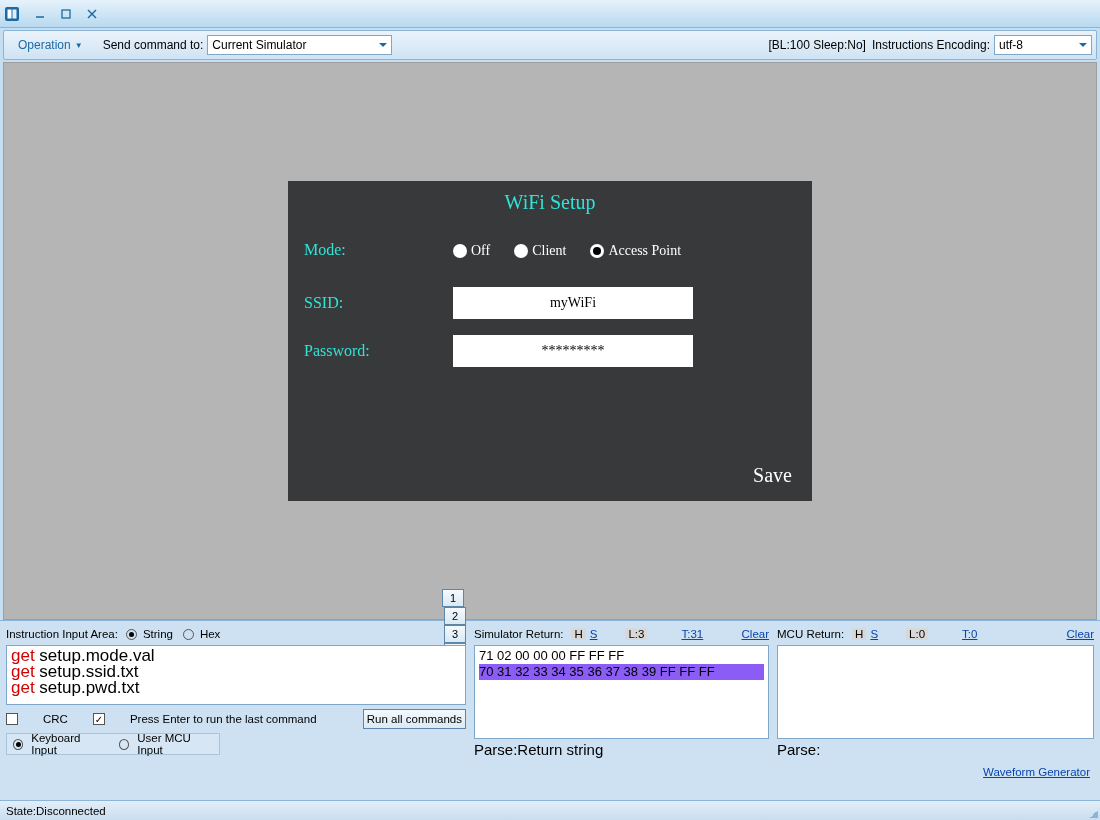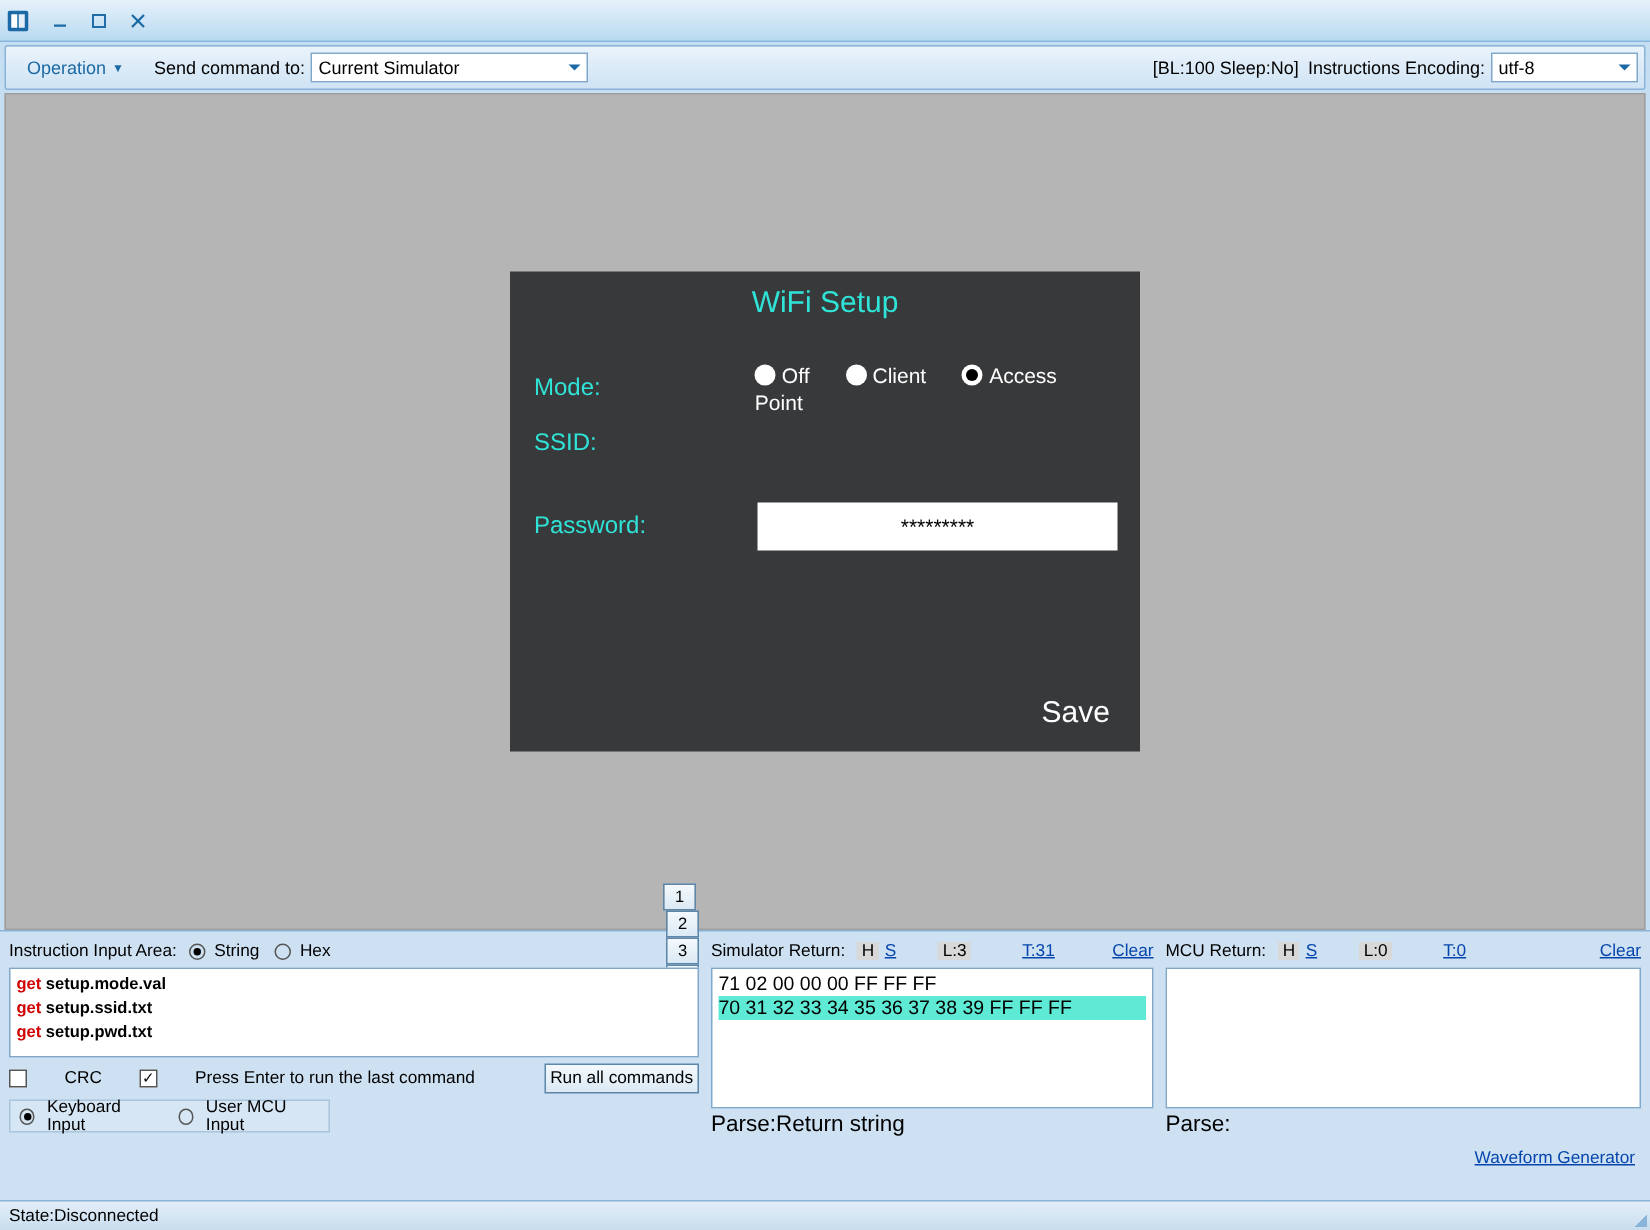--- a/index.html
+++ b/index.html
@@ -76,25 +76,26 @@
     background: #b5b5b5;
     border: 1px solid #9e9e9e;
     margin: 0 3px;
     display: flex;
     align-items: center;
     justify-content: center;
     position: relative;
     overflow: hidden;
   }
   .device {
-    width: 420px;
+    width: 524px;
     height: 320px;
     background: #38393b;
     color: #fff;
     position: relative;
+    font-family: Liberation Serif, serif;
   }
   .device .dev-title {
     position: absolute;
     top: 10px; left: 0; right: 0;
     text-align: center;
     font-size: 20px;
     color: #2fe3d6;
   }
   .device .row { position: absolute; left: 16px; display: flex; align-items: center; font-size: 16px; gap: 44px; }
   .device .row .lab { color: #2fe3d6; width: 105px; }
@@ -174,21 +175,21 @@
     background: #fff;
     font-family: Arial, Helvetica, sans-serif;
     font-size: 13px;
     padding: 2px 4px;
     resize: none;
     overflow-y: auto;
     flex: 1;
     line-height: 16px;
   }
   .panel .logbox .line { white-space: pre; }
-  .panel .logbox .hl { background: #5eead4; }
+  .panel .logbox .hl { background: #8b5cf6; }
 
   .cmd-render .kw { color: #d10000; }
 
   .panel-col .subfooter {
     font-size: 15px; padding-top: 2px; height: 16px;
   }
 
   .panel-bottom {
     display: flex; align-items: center; height: 24px; gap: 25px; font-size: 11.5px;
     margin-top: 2px;
@@ -241,23 +242,22 @@
     position: absolute; right: 2px; bottom: 2px;
     width: 10px; height: 10px;
     background:
       linear-gradient(135deg, transparent 60%, #8ab4d8 60%);
   }
 
   .input-col-inner { display: flex; flex-direction: column; flex: 1; }
   .input-editor-wrap { position: relative; flex: 1; display: flex; }
   .input-editor-wrap .cmd-render {
     border: 1px solid #7ea7c9; background: #fff; flex: 1;
-    font-size: 11px; padding: 2px 4px; line-height: 16px;
+    font-size: 17px; padding: 2px 4px; line-height: 16px;
     overflow-y: scroll;
-    font-weight: bold;
   }
 </style>
 </head>
 <body>
 
 <div class="titlebar">
   <span class="app-icon">
     <svg width="14" height="14" viewBox="0 0 14 14">
       <rect x="0" y="0" width="14" height="14" rx="2" fill="#1c6aa5"></rect>
       <rect x="2.5" y="2.5" width="4" height="9" fill="#fff"></rect>
@@ -302,20 +302,23 @@
   <div class="device">
     <div class="dev-title">WiFi Setup</div>
 
     <div class="row mode">
       <span class="lab">Mode:</span>
       <span id="modes-container"><span class="radio"></span><span class="radio-lab">Off</span><span class="radio"></span><span class="radio-lab">Client</span><span class="radio sel"></span><span class="radio-lab">Access Point</span></span>
     </div>
 
     <div class="row ssid">
       <span class="lab">SSID:</span>
+      <div class="field">
+        <span>myWiFi</span>
+      </div>
     </div>
 
     <div class="row pwd">
       <span class="lab">Password:</span>
       <div class="field">
         <span>*********</span>
       </div>
     </div>
 
     <div class="save">Save</div>

